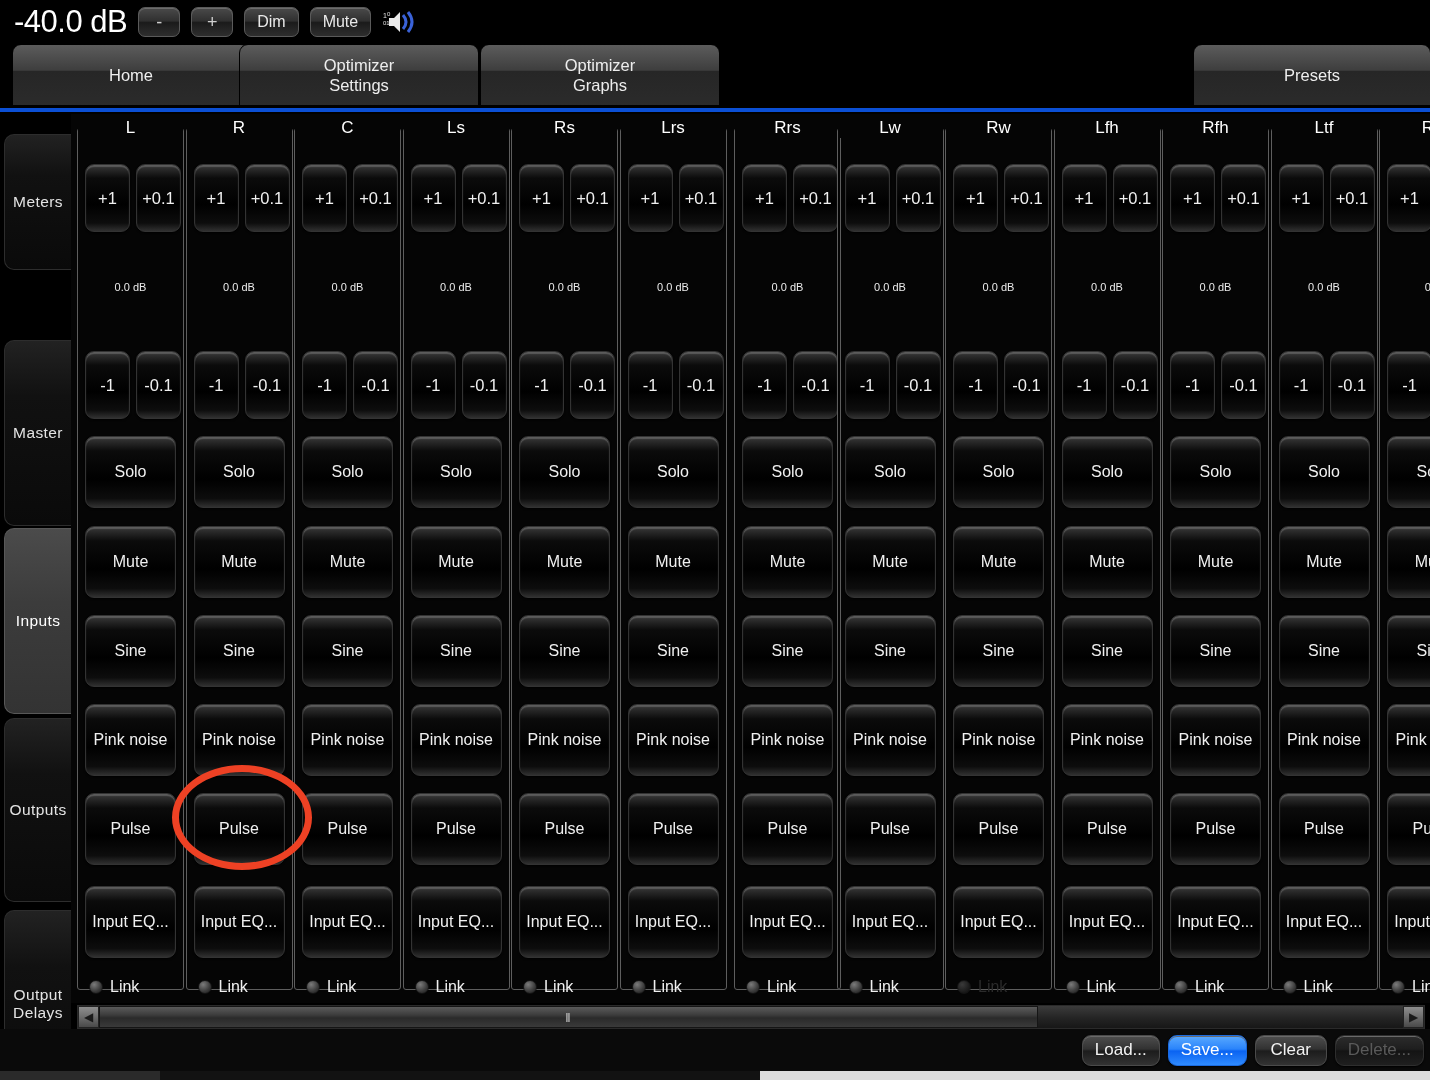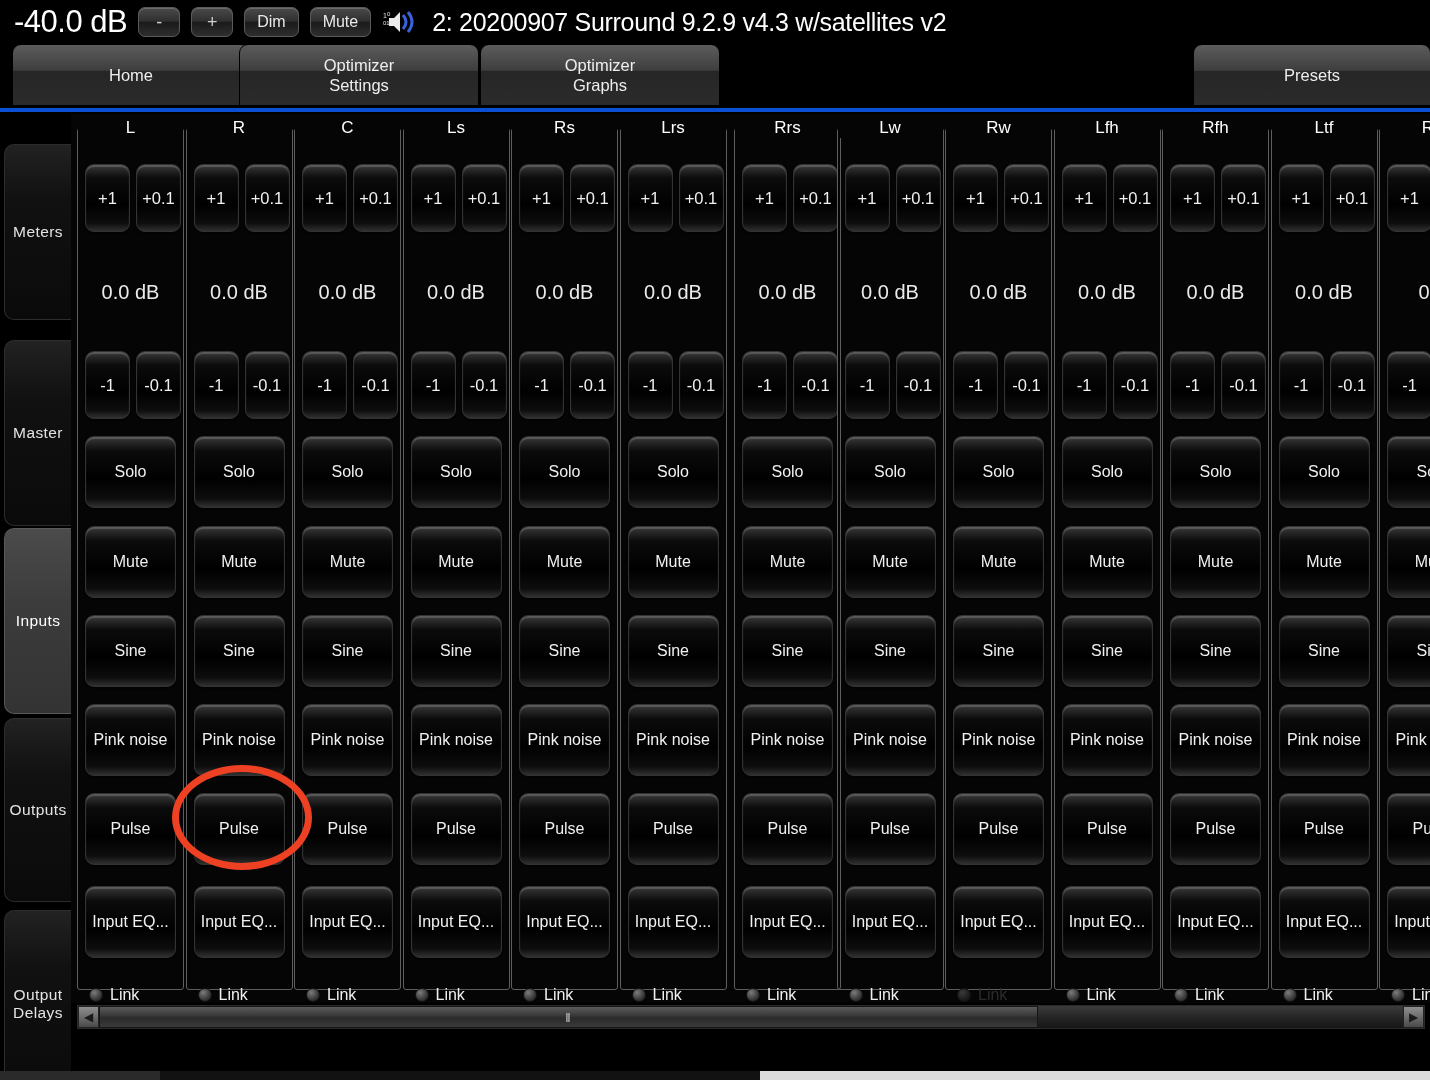--- a/index.html
+++ b/index.html
@@ -90,25 +90,25 @@
     position:absolute;
     background: linear-gradient(180deg,#3a3a3a 0%, #242424 9%, #0b0b0b 20%, #000 60%, #0d0d0d 88%, #303030 100%);
     border:1px solid #333; border-radius:9px;
     color:#f0f0f0; display:flex; align-items:center; justify-content:center;
     font-size:16px; box-shadow: inset 0 2px 1px rgba(120,120,120,.55), 0 1px 2px #000;
     white-space:nowrap; overflow:hidden;
   }
   .btn.nudge { font-size:16.5px; }
   .btn.wide  { font-size:16px; }
   .db-val {
-    position:absolute; width:100%; text-align:center; font-size:20px; color:#ebebeb;
+    position:absolute; width:100%; text-align:center; font-size:11px; color:#ebebeb;
   }
   .linkrow {
     position:absolute; display:flex; align-items:center; gap:7px; padding-left:9px;
-    font-size:16px; color:#f0f0f0;margin-top:8px;
+    font-size:16px; color:#f0f0f0;
   }
   .linkrow.off { color:#2b2b2b; }
   .link-dot {
     width:14px; height:14px; border-radius:50%;
     background: radial-gradient(circle at 35% 30%, #7b7b7b, #3a3a3a 60%, #1a1a1a 100%);
     border:1px solid #141414; flex:0 0 auto;
   }
   .linkrow.off .link-dot {
     background: radial-gradient(circle at 35% 30%, #3a3a3a, #1d1d1d 60%, #0d0d0d 100%);
   }
@@ -177,41 +177,40 @@
     <span class="spk-icon">
       <svg width="36" height="26" viewBox="0 0 36 26">
         <polygon points="6,9 11,9 17,3 17,23 11,17 6,17" fill="#eaeaea"></polygon>
         <path d="M20 6 q6 7 0 14" stroke="#3a62d8" stroke-width="3" fill="none"></path>
         <path d="M25 3 q8 10 0 20" stroke="#3a62d8" stroke-width="3" fill="none"></path>
         <text x="0" y="9" font-size="7" fill="#e0e0e0" font-family="Liberation Sans, sans-serif">1</text>
         <text x="4" y="7" font-size="6" fill="#e0e0e0" font-family="Liberation Sans, sans-serif">0</text>
         <text x="0" y="16" font-size="6" fill="#e0e0e0" font-family="Liberation Sans, sans-serif">01</text>
       </svg>
     </span>
-    <div class="preset-title">2: 20200907 Surround 9.2.9 v4.3 w/satellites v2</div>
   </div>
 
   <div class="tabbar" id="tabbar">
       <div class="tab" style="position: absolute; left: 12px; width: 238px;">
         <span>Home</span>
       </div>
       <div class="tab" style="position: absolute; left: 239px; width: 240px;">
         <span>Optimizer<br>Settings</span>
       </div>
       <div class="tab" style="position: absolute; left: 480px; width: 240px;">
         <span>Optimizer<br>Graphs</span>
       </div>
       <div class="tab" style="position: absolute; left: 1193px; width: 238px;">
         <span>Presets</span>
       </div>
     </div>
   <div class="tabbar-underline"></div>
 
   <div class="sidebar" id="sidebar">
-      <div class="side-item" style="top: 30px; height: 176px; text-align: right;">
+      <div class="side-item" style="top: 20px; height: 136px; text-align: right;">
         <span>Meters</span>
       </div>
       <div class="side-item" style="top: 226px; height: 186px;">
         <span>Master</span>
       </div>
       <div class="side-item" style="top: 604px; height: 184px;">
         <span>Outputs</span>
       </div>
       <div class="side-item sel" style="top: 414px; height: 186px;">
         <span>Inputs</span>
@@ -461,17 +460,23 @@
   <div class="hscroll">
     <div class="sc-arrow">◀</div>
     <div class="sc-track">
       <div class="sc-thumb" id="scthumb" style="width: 72%;">
         <span class="sc-grip">‖</span>
       </div>
     </div>
     <div class="sc-arrow">▶</div>
   </div>
 
+  <div class="bottombar" id="bottombar">
+      <div class="bb-btn">Load...</div>
+      <div class="bb-btn primary">Save...</div>
+      <div class="bb-btn">Clear</div>
+      <div class="bb-btn disabled">Delete...</div>
+    </div>
 
   <div class="edge-dark"></div>
   <div class="edge-light"></div>
   <div class="edge-grey"></div>
 </div>
 
 </body></html>

